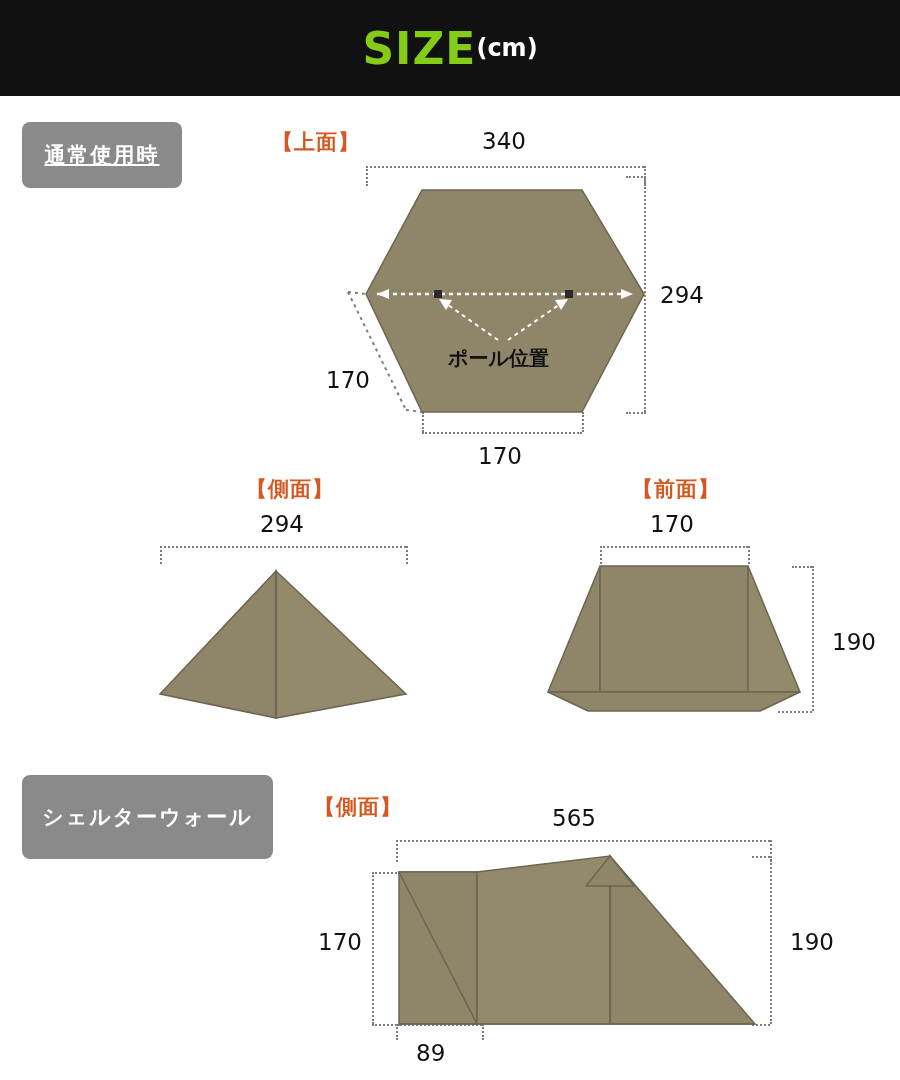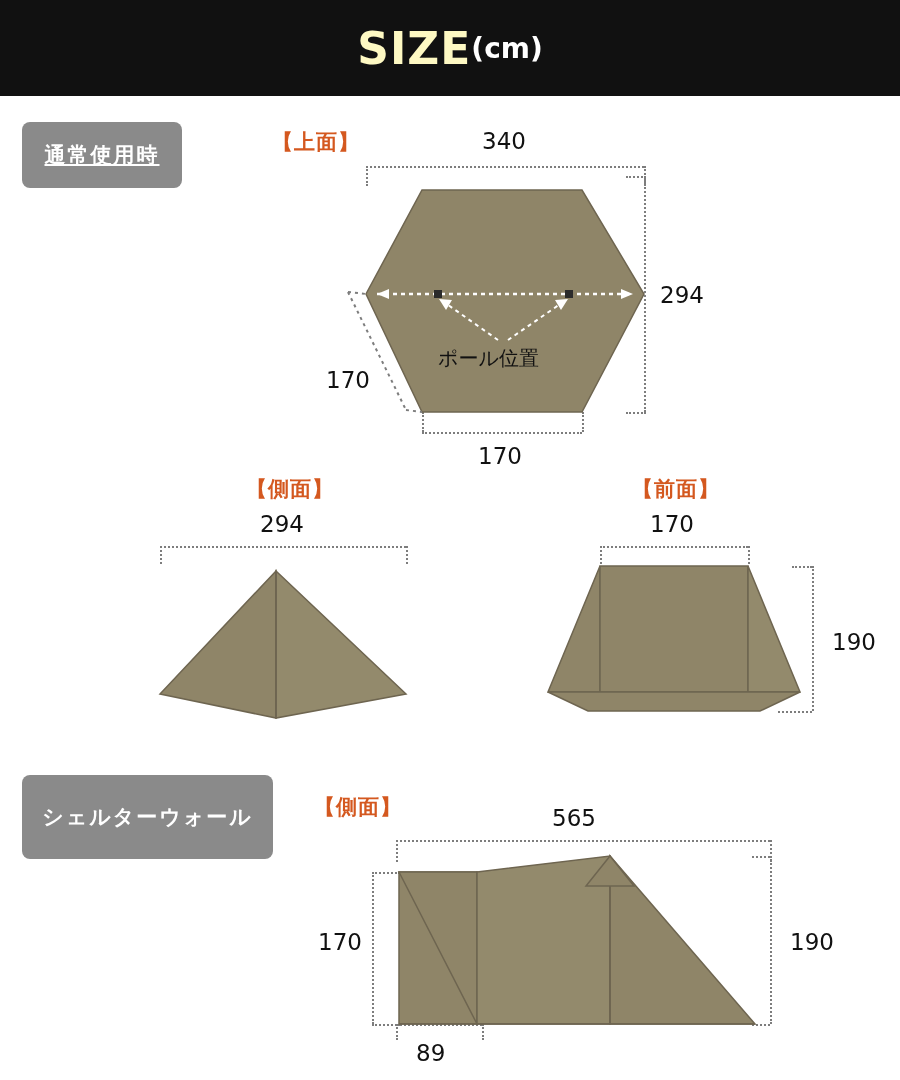--- a/index.html
+++ b/index.html
@@ -12,29 +12,29 @@
     position: relative;
     overflow: hidden;
   }
   
   .header {
     width: 900px; height: 96px;
     background: #111111;
     display: flex; align-items: center; justify-content: center;
   }
   .header .title {
-    color: #fef9c3;
+    color: #84cc16;
     font-size: 44px;
     font-weight: bold;
     letter-spacing: 1px;
     font-family: "DejaVu Sans", sans-serif;
   }
   .header .unit {
     color: #ffffff;
-    font-size: 28px;
+    font-size: 24px;
     font-weight: bold;
     margin-left: 0;
     font-family: "DejaVu Sans", sans-serif;
   }
   
   .pill {
     position: absolute;
     background: #8a8a8a;
     color: #ffffff;
     border-radius: 8px;
@@ -137,21 +137,21 @@
   <line x1="498" y1="340" x2="441" y2="300" stroke="#ffffff" stroke-width="2" stroke-dasharray="4 4"></line>
   <line x1="508" y1="340" x2="566" y2="300" stroke="#ffffff" stroke-width="2" stroke-dasharray="4 4"></line>
   <polygon points="439,299 452,300 446,310" fill="#ffffff"></polygon>
   <polygon points="568,299 555,300 561,310" fill="#ffffff"></polygon>
 
   <line x1="348" y1="292" x2="406" y2="410" stroke="#7d7d7d" stroke-width="2" stroke-dasharray="3 4"></line>
   <line x1="348" y1="292" x2="366" y2="294" stroke="#7d7d7d" stroke-width="2" stroke-dasharray="3 4"></line>
   <line x1="406" y1="410" x2="422" y2="412" stroke="#7d7d7d" stroke-width="2" stroke-dasharray="3 4"></line>
 </svg>
 
-<div class="jp-note" style="left:438px; top:345px;">ポール位置</div>
+<div class="jp-note" style="left:448px; top:345px;font-weight:bold;">ポール位置</div>
 
 <div class="view-label" style="left:246px; top:475px;">【側面】</div>
 <div class="dim" style="left:260px; top:511px;">294</div>
 <div class="dotline-h" style="left:160px; top:546px; width:246px;"></div>
 <div class="dotline-v" style="left:160px; top:546px; height:18px;"></div>
 <div class="dotline-v" style="left:406px; top:546px; height:18px;"></div>
 
 <svg style="left:0; top:0; width:900px; height:1080px;">
   <polygon points="276,571 160,694 276,718" fill="#8f8568" stroke="#6e6550" stroke-width="1.5"></polygon>
   <polygon points="276,571 406,694 276,718" fill="#938a6c" stroke="#6e6550" stroke-width="1.5"></polygon>

